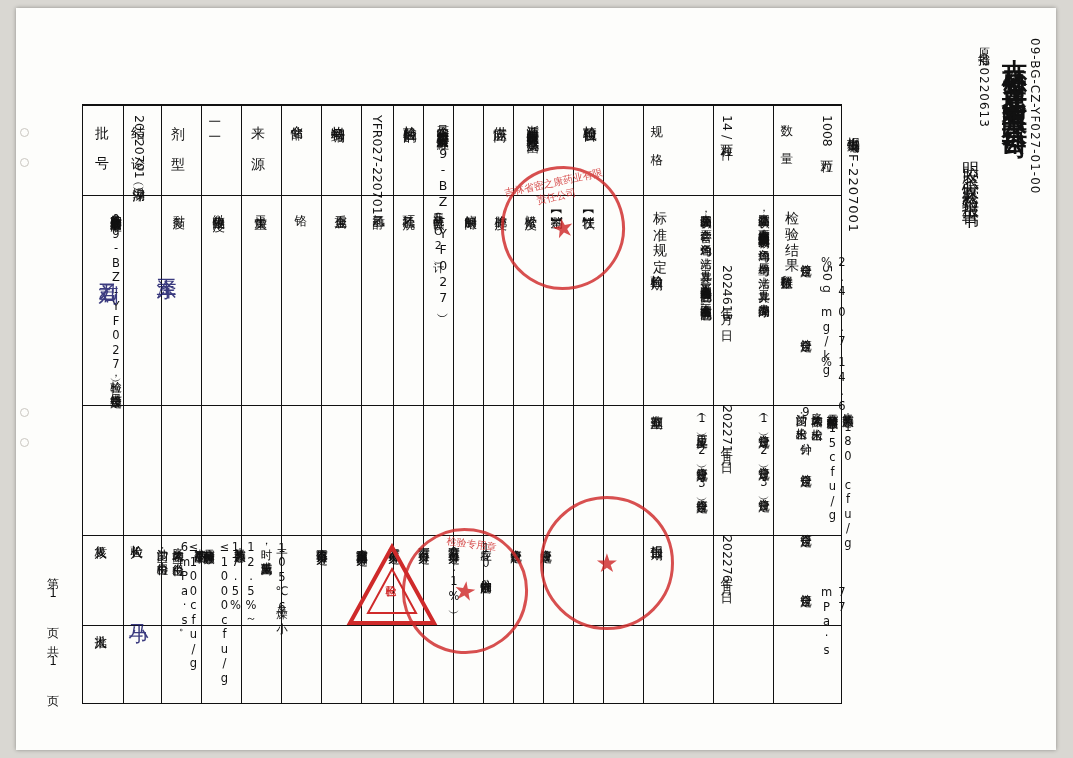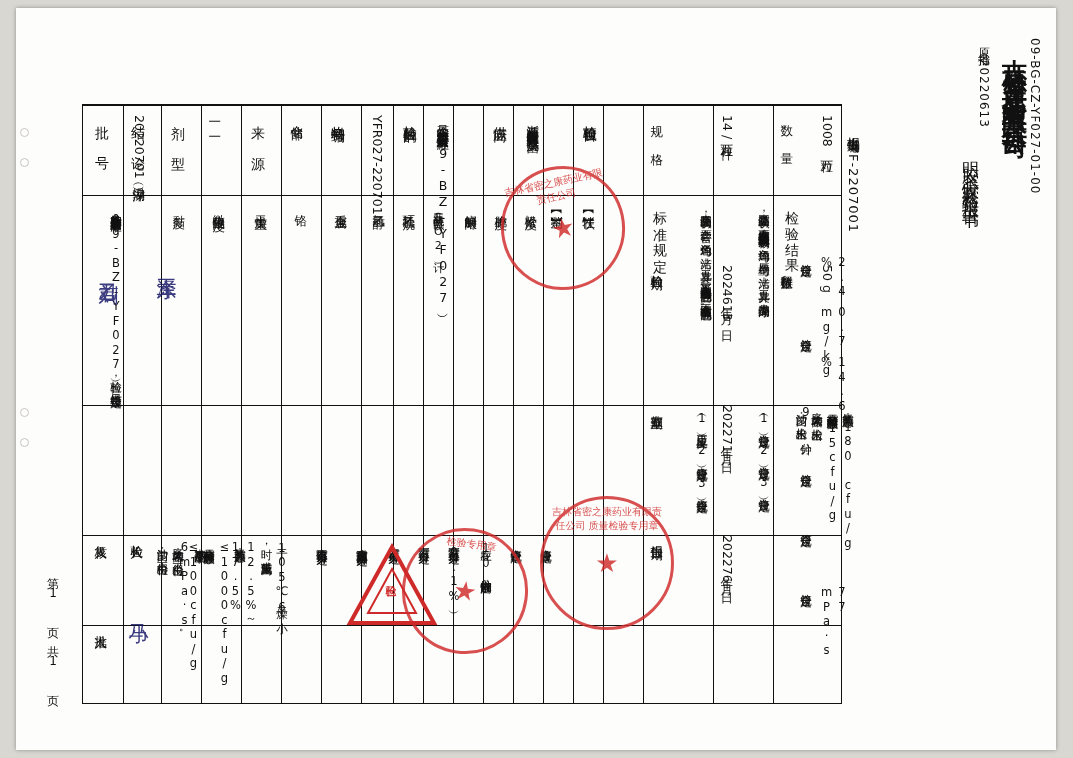--- a/index.html
+++ b/index.html
@@ -290,21 +290,20 @@
   <div class="sig" style="left:80px;top:260px">刘乙君</div>
   <div class="sig" style="left:138px;top:255px">王东泽</div>
   <div class="sig" style="left:110px;top:600px">马小</div>
 
   <div id="stamp1" class="stamp">
     <div class="ringtext">吉林省密之康药业有限责任公司</div>
     <div class="star">★</div>
   </div>
 
   <div id="stamp2" class="stamp">
-    <div class="ringtext">吉林省密之康药业有限责任公司 质量检验专用章</div>
     <div class="star">★</div>
   </div>
 
   <div id="stamp3" class="stamp">
     <div class="ringtext">检验专用章</div>
     <div class="star">★</div>
   </div>
 
   <div style="position:absolute;left:330px;top:535px;width:92px;height:86px">
     <svg width="92" height="86" viewBox="0 0 92 86">

